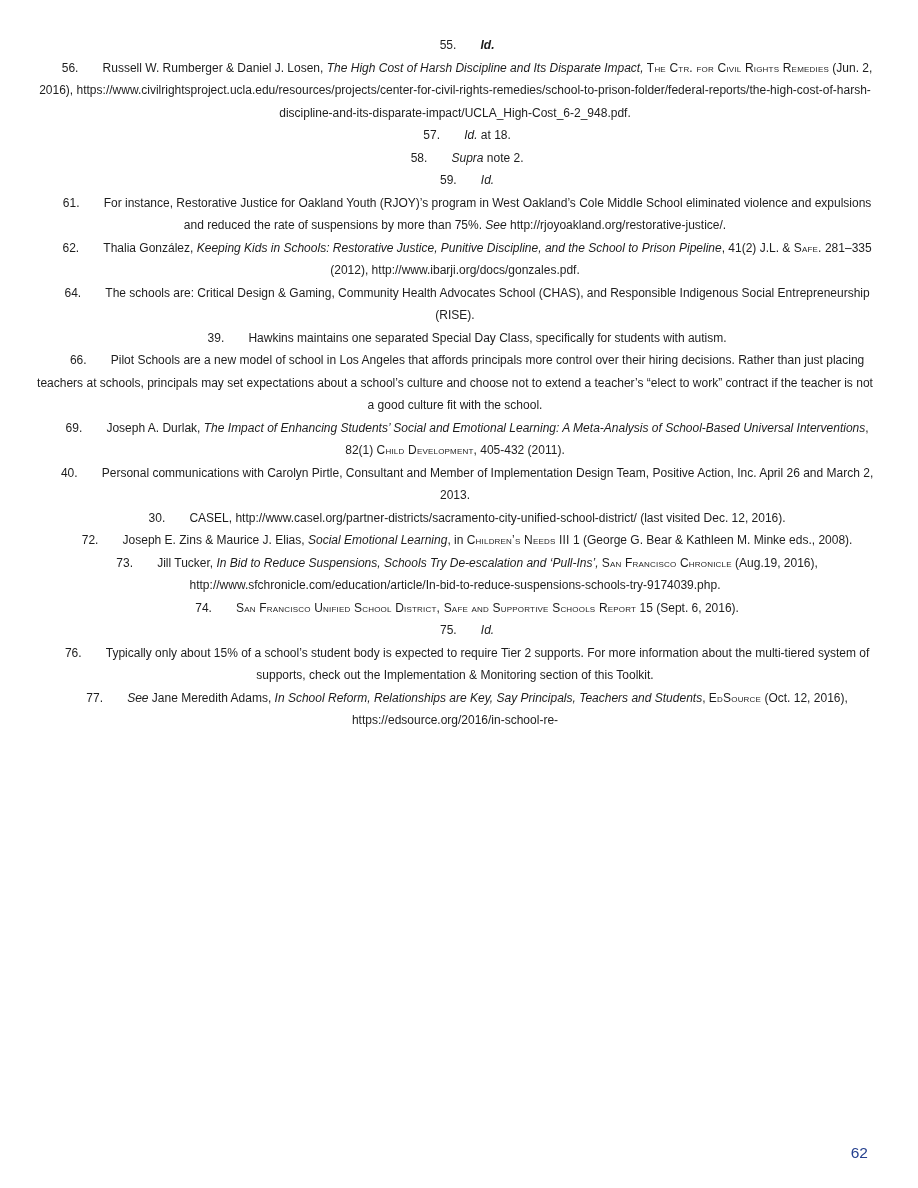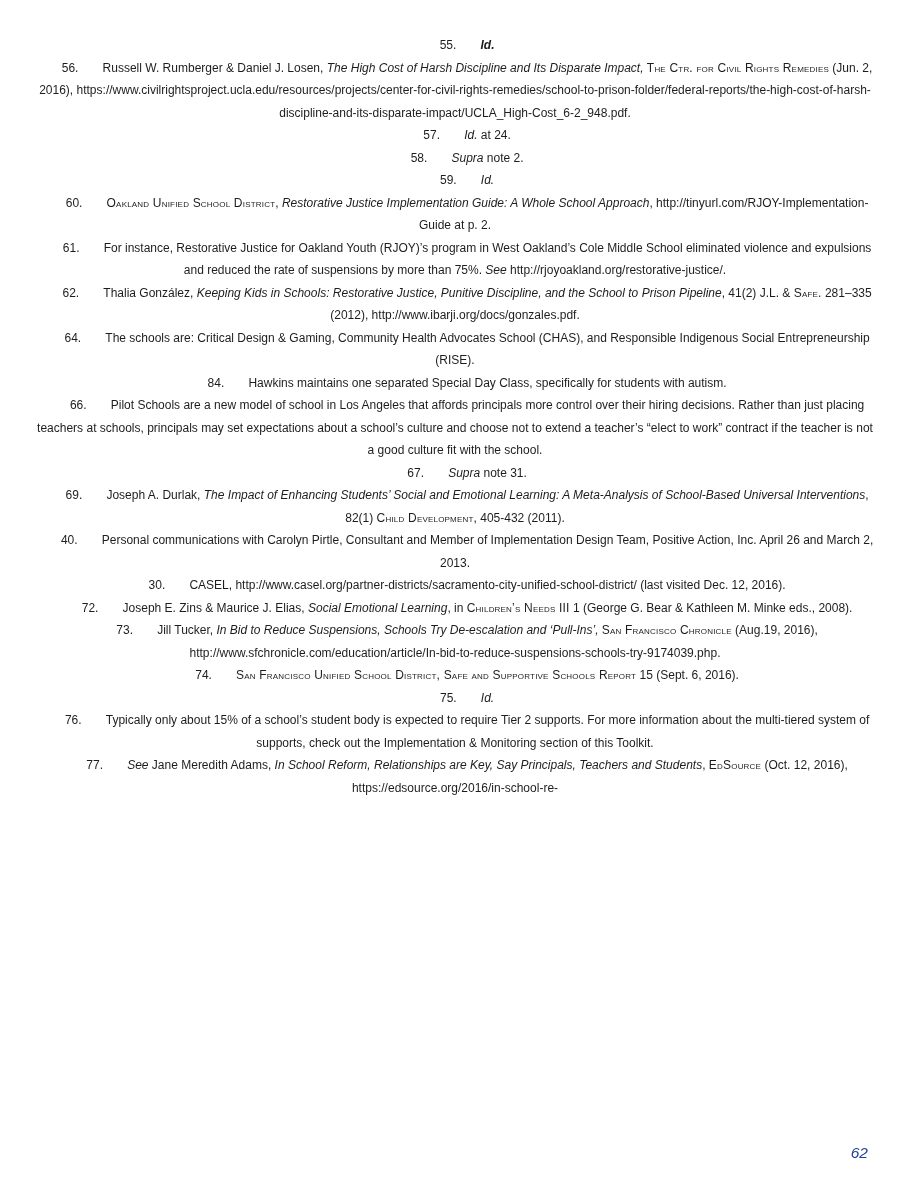--- a/index.html
+++ b/index.html
@@ -47,34 +47,32 @@
     line-height: 18px;
   }
 </style>
 </head>
 <body>
 
 <div class="page" style="color: rgb(29, 29, 29);">
   <div class="notes">
       <p class="note"><span class="note-num">55.</span><span class="seg-bi">Id.</span></p>
       <p class="note"><span class="note-num">56.</span><span>Russell W. Rumberger &amp; Daniel J. Losen, </span><span class="seg-i">The High Cost of Harsh Discipline and Its Disparate Impact,</span><span> </span><span class="seg-sc">The Ctr. for Civil Rights Remedies</span><span> (Jun. 2, 2016), https://www.civilrightsproject.ucla.edu/resources/projects/center-for-civil-rights-remedies/school-to-prison-folder/federal-reports/the-high-cost-of-harsh-discipline-and-its-disparate-impact/UCLA_High-Cost_6-2_948.pdf.</span></p>
-      <p class="note"><span class="note-num">57.</span><span class="seg-i">Id.</span><span> at 24.</span></p>
+      <p class="note"><span class="note-num">57.</span><span class="seg-i">Id.</span><span> at 18.</span></p>
       <p class="note"><span class="note-num">58.</span><span class="seg-i">Supra</span><span> note 2.</span></p>
       <p class="note"><span class="note-num">59.</span><span class="seg-i">Id.</span></p>
-      <p class="note"><span class="note-num">60.</span><span class="seg-sc">Oakland Unified School District</span><span>, </span><span class="seg-i">Restorative Justice Implementation Guide: A Whole School Approach</span><span>, http://tinyurl.com/RJOY-Implementation-Guide at p. 2.</span></p>
       <p class="note"><span class="note-num">61.</span><span>For instance, Restorative Justice for Oakland Youth (RJOY)’s program in West Oakland’s Cole Middle School eliminated violence and expulsions and reduced the rate of suspensions by more than 75%. </span><span class="seg-i">See</span><span> http://rjoyoakland.org/restorative-justice/.</span></p>
       <p class="note"><span class="note-num">62.</span><span>Thalia González, </span><span class="seg-i">Keeping Kids in Schools: Restorative Justice, Punitive Discipline, and the School to Prison Pipeline</span><span>, 41(2) J.L. &amp; </span><span class="seg-sc">Safe.</span><span> 281–335 (2012), http://www.ibarji.org/docs/gonzales.pdf.</span></p>
       <p class="note"><span class="note-num">64.</span><span>The schools are: Critical Design &amp; Gaming, Community Health Advocates School (CHAS), and Responsible Indigenous Social Entrepreneurship (RISE).</span></p>
-      <p class="note"><span class="note-num">84.</span><span>Hawkins maintains one separated Special Day Class, specifically for students with autism.</span></p>
+      <p class="note"><span class="note-num">39.</span><span>Hawkins maintains one separated Special Day Class, specifically for students with autism.</span></p>
       <p class="note"><span class="note-num">66.</span><span>Pilot Schools are a new model of school in Los Angeles that affords principals more control over their hiring decisions. Rather than just placing teachers at schools, principals may set expectations about a school’s culture and choose not to extend a teacher’s “elect to work” contract if the teacher is not a good culture fit with the school.</span></p>
-      <p class="note"><span class="note-num">67.</span><span class="seg-i">Supra</span><span> note 31.</span></p>
       <p class="note"><span class="note-num">69.</span><span>Joseph A. Durlak, </span><span class="seg-i">The Impact of Enhancing Students’ Social and Emotional Learning: A Meta-Analysis of School-Based Universal Interventions</span><span>, 82(1) </span><span class="seg-sc">Child Development</span><span>, 405-432 (2011).</span></p>
       <p class="note"><span class="note-num">40.</span><span>Personal communications with Carolyn Pirtle, Consultant and Member of Implementation Design Team, Positive Action, Inc. April 26 and March 2, 2013.</span></p>
       <p class="note"><span class="note-num">30.</span><span>CASEL, http://www.casel.org/partner-districts/sacramento-city-unified-school-district/ (last visited Dec. 12, 2016).</span></p>
       <p class="note"><span class="note-num">72.</span><span>Joseph E. Zins &amp; Maurice J. Elias, </span><span class="seg-i">Social Emotional Learning</span><span>, in </span><span class="seg-sc">Children’s Needs III</span><span> 1 (George G. Bear &amp; Kathleen M. Minke eds., 2008).</span></p>
       <p class="note"><span class="note-num">73.</span><span>Jill Tucker, </span><span class="seg-i">In Bid to Reduce Suspensions, Schools Try De-escalation and ‘Pull-Ins’,</span><span> </span><span class="seg-sc">San Francisco Chronicle</span><span> (Aug.19, 2016), http://www.sfchronicle.com/education/article/In-bid-to-reduce-suspensions-schools-try-9174039.php.</span></p>
       <p class="note"><span class="note-num">74.</span><span class="seg-sc">San Francisco Unified School District, Safe and Supportive Schools Report</span><span> 15 (Sept. 6, 2016).</span></p>
       <p class="note"><span class="note-num">75.</span><span class="seg-i">Id.</span></p>
       <p class="note"><span class="note-num">76.</span><span>Typically only about 15% of a school’s student body is expected to require Tier 2 supports. For more information about the multi-tiered system of supports, check out the Implementation &amp; Monitoring section of this Toolkit.</span></p>
       <p class="note"><span class="note-num">77.</span><span class="seg-i">See</span><span> Jane Meredith Adams, </span><span class="seg-i">In School Reform, Relationships are Key, Say Principals, Teachers and Students</span><span>, </span><span class="seg-sc">EdSource</span><span> (Oct. 12, 2016), https://edsource.org/2016/in-school-re-</span></p>
     </div>
-  <div class="pagenum" style="color: rgb(38, 65, 143); font-style: italic;">62</div>
+  <div class="pagenum" style="color: rgb(38, 65, 143);">62</div>
 </div>
 
 </body></html>

